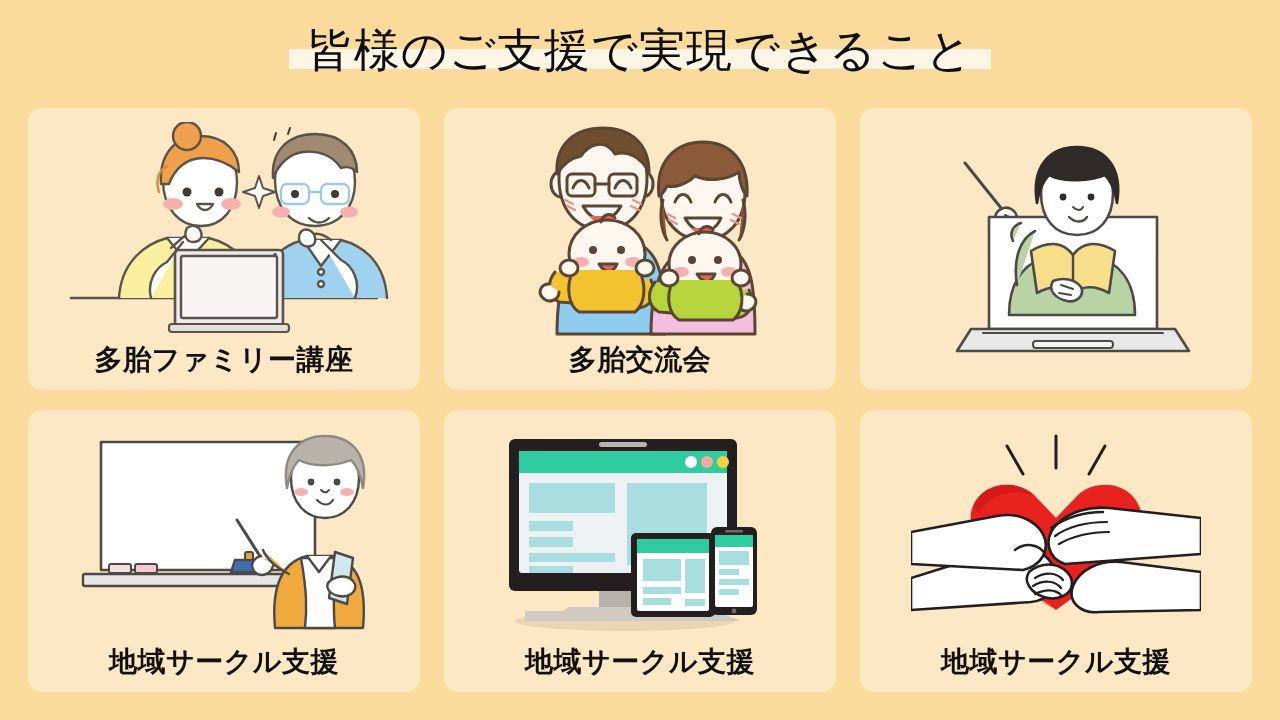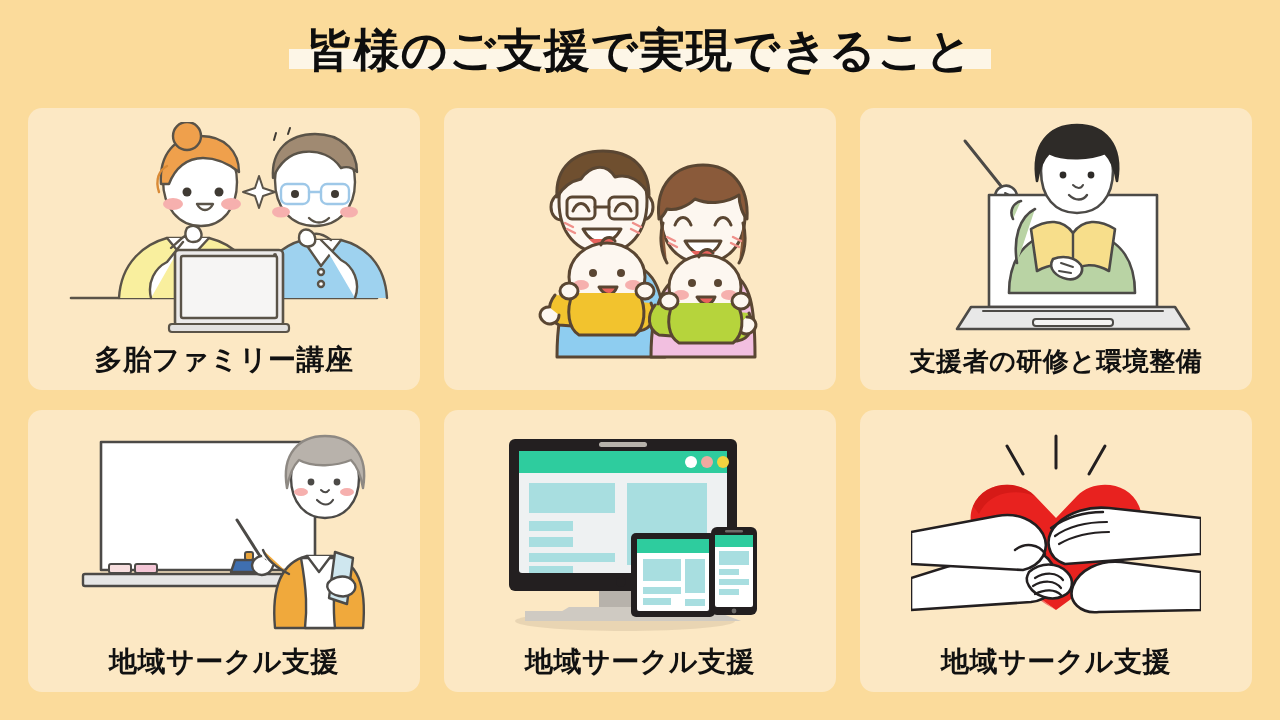--- a/index.html
+++ b/index.html
@@ -26,21 +26,21 @@
     left: -18px; right: -18px;
     bottom: 4px;
     height: 20px;
     background: #fdf6e7;
     z-index: 0;
   }
   .page-title {
     position: relative;
     z-index: 1;
     font-size: 46px;
-    font-weight: 700;
+    font-weight: 400;
     letter-spacing: 1px;
     color: #0e0e0e;
     line-height: 1;
     white-space: nowrap;
   }
 
   
   .grid {
     position: absolute;
     top: 108px; left: 28px;
@@ -248,20 +248,21 @@
           <circle cx="203" cy="138" r="4" fill="#5a4632" stroke="none"></circle>
           <ellipse cx="166" cy="150" rx="8" ry="5" fill="#f6b0ae" stroke="none"></ellipse>
           <ellipse cx="214" cy="150" rx="8" ry="5" fill="#f6b0ae" stroke="none"></ellipse>
           <path d="M182 152 c6 10 14 10 18 0 z" fill="#e8635d"></path>
           <path d="M158 158 c-8 18 -4 34 6 40 l54 0 c10 -8 12 -24 4 -40" fill="#b6d43c"></path>
           <ellipse cx="154" cy="156" rx="9" ry="8" fill="#fdf7f0"></ellipse>
           <ellipse cx="226" cy="156" rx="9" ry="8" fill="#fdf7f0"></ellipse>
         </g>
       </svg>
     </div>
+    <div class="card-label">多胎交流会</div>
   </div>
 
   <div class="card">
     <div class="card-art">
       <svg width="270" height="215" viewBox="0 0 270 215">
         <g fill="none" stroke="#4c4a47" stroke-width="2.6" stroke-linecap="round" stroke-linejoin="round">
 
           <line x1="44" y1="18" x2="84" y2="68" stroke-width="3"></line>
 
           <path d="M80 64 c8 -4 16 2 16 10 c0 8 -8 14 -16 10 c-8 -4 -8 -16 0 -20 z" fill="#ffffff"></path>
@@ -289,21 +290,20 @@
           <path d="M148 72 c6 6 14 6 18 0" stroke-width="2.4"></path>
 
           <path d="M110 106 c16 -10 32 -10 42 4 c10 -14 26 -14 42 -4 l-6 42 c-14 -8 -28 -8 -36 2 c-8 -10 -22 -10 -36 -2 z" fill="#f7de8b"></path>
           <path d="M152 110 v42" stroke-width="2.4"></path>
 
           <path d="M132 136 c10 -4 22 -2 28 6 c4 8 -4 16 -14 14 c-10 -2 -20 -10 -14 -20 z" fill="#ffffff"></path>
           <path d="M140 140 l12 4 M138 148 l12 2" stroke-width="2"></path>
         </g>
       </svg>
     </div>
-    <div class="card-label small">支援者の研修と環境整備</div>
   </div>
 
   <div class="card">
     <div class="card-art">
       <svg width="330" height="200" viewBox="0 0 330 200">
         <g fill="none" stroke="#4c4a47" stroke-width="2.4" stroke-linecap="round" stroke-linejoin="round">
 
           <rect x="42" y="10" width="214" height="128" fill="#ffffff" stroke-width="2.6"></rect>
 
           <rect x="24" y="142" width="242" height="12" rx="2" fill="#e6e6e6" stroke-width="2.4"></rect>

